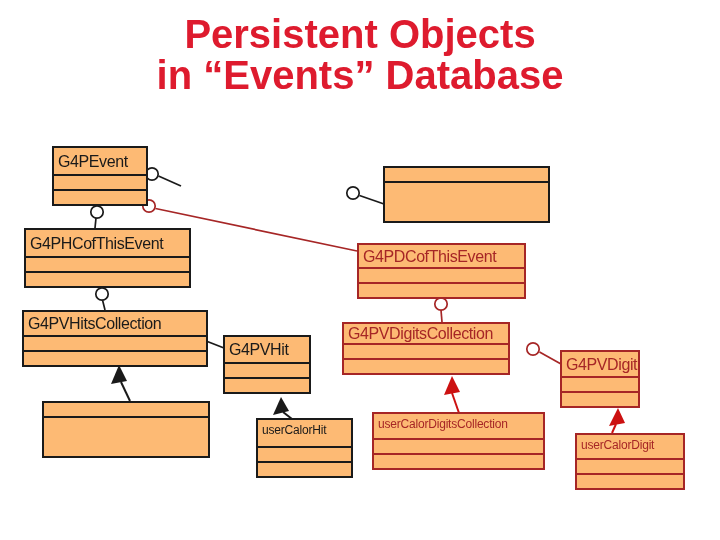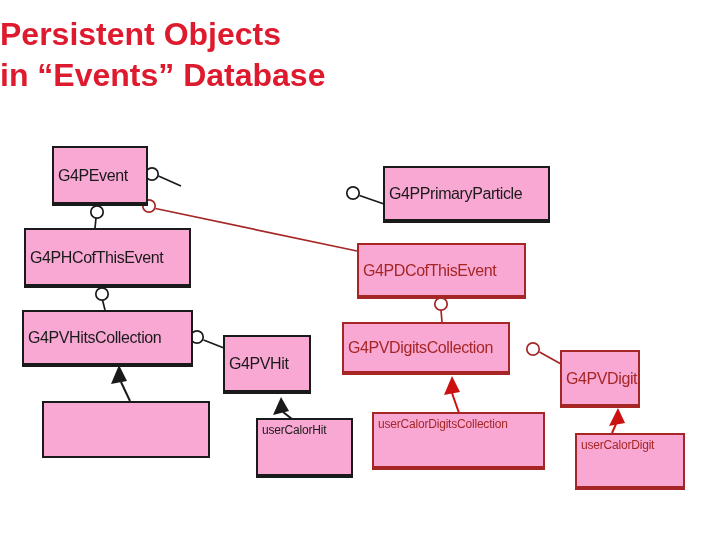--- a/index.html
+++ b/index.html
@@ -1,28 +1,28 @@
 <!DOCTYPE html>
 <html><head>
 <meta charset="utf-8">
 <style>
   html,body{margin:0;padding:0;background:#fff;}
   .slide{
     position:relative;width:720px;height:540px;background:#ffffff;overflow:hidden;
     font-family:"Liberation Sans", sans-serif;
   }
   .slide-title{
-    position:absolute;left:0;top:14px;width:720px;
-    color:#de1b2e;font-weight:bold;font-size:32px;line-height:41px;margin:0;
+    position:absolute;left:0;top:14px;width:720px;text-align:center;
+    color:#de1b2e;font-weight:bold;font-size:40px;line-height:41px;margin:0;
     letter-spacing:0px;
   }
   svg.connectors{position:absolute;left:0;top:0;}
   .box{
-    position:absolute;background:#f9a8d4;box-sizing:border-box;
-    border:2px solid #1a1a1a;display:flex;flex-direction:row;color:#1a1a1a;
+    position:absolute;background:#fdba74;box-sizing:border-box;
+    border:2px solid #1a1a1a;display:flex;flex-direction:column;color:#1a1a1a;
   }
   .box .title{
     flex:1;display:flex;align-items:center;padding:1px 3px 0 4px;
     border-bottom:2px solid #1a1a1a;font-size:16px;letter-spacing:-0.4px;
     white-space:nowrap;overflow:hidden;
   }
   .box .row{height:13px;}
   .box .row.mid{border-bottom:2px solid #1a1a1a;}
   .box.small .title{font-size:12px;letter-spacing:-0.2px;align-items:flex-start;padding-top:3px;}
   .box.red{border-color:#a62626;color:#a62626;}
@@ -93,32 +93,31 @@
   </svg>
 
   <div class="box" style="left:52px;top:146px;width:96px;height:60px">
     <div class="title">G4PEvent</div>
     <div class="row mid"></div>
     <div class="row"></div>
   </div>
 
 
   <div class="box" style="left:383px;top:166px;width:167px;height:57px">
-    <div class="title">G4PPrimaryParticle</div>
     <div class="row mid"></div>
     <div class="row"></div>
   </div>
 
   <div class="box" style="left:24px;top:228px;width:167px;height:60px">
     <div class="title">G4PHCofThisEvent</div>
     <div class="row mid"></div>
     <div class="row"></div>
   </div>
 
-  <div class="box" style="left:22px;top:310px;width:171px;height:57px">
+  <div class="box" style="left:22px;top:310px;width:186px;height:57px">
     <div class="title">G4PVHitsCollection</div>
     <div class="row mid"></div>
     <div class="row"></div>
   </div>
 
   <div class="box" style="left:223px;top:335px;width:88px;height:59px">
     <div class="title">G4PVHit</div>
     <div class="row mid"></div>
     <div class="row"></div>
   </div>

